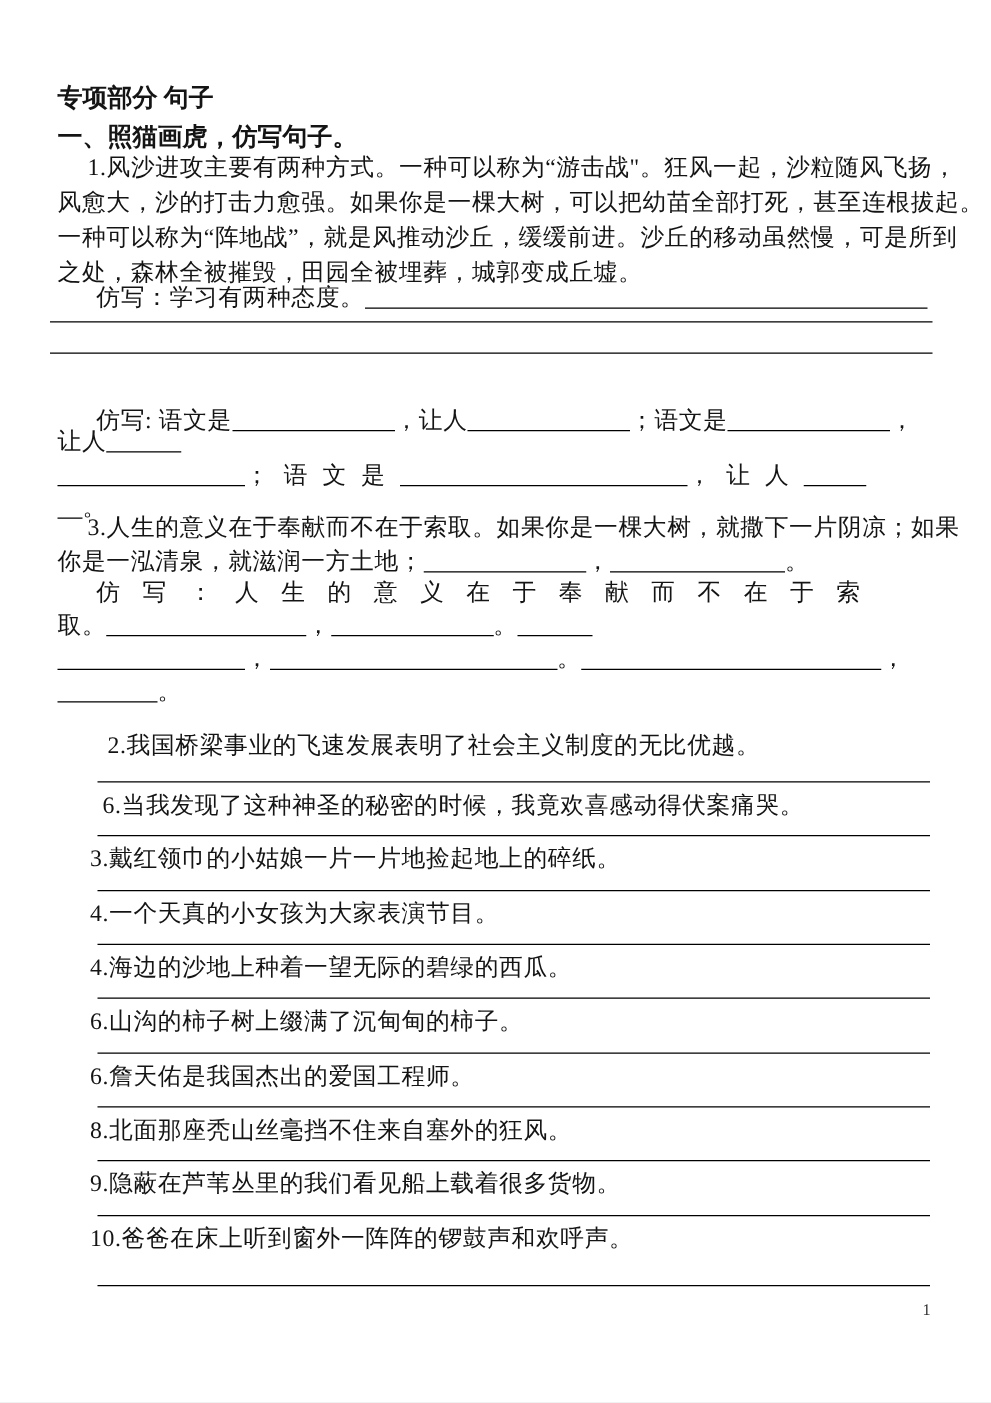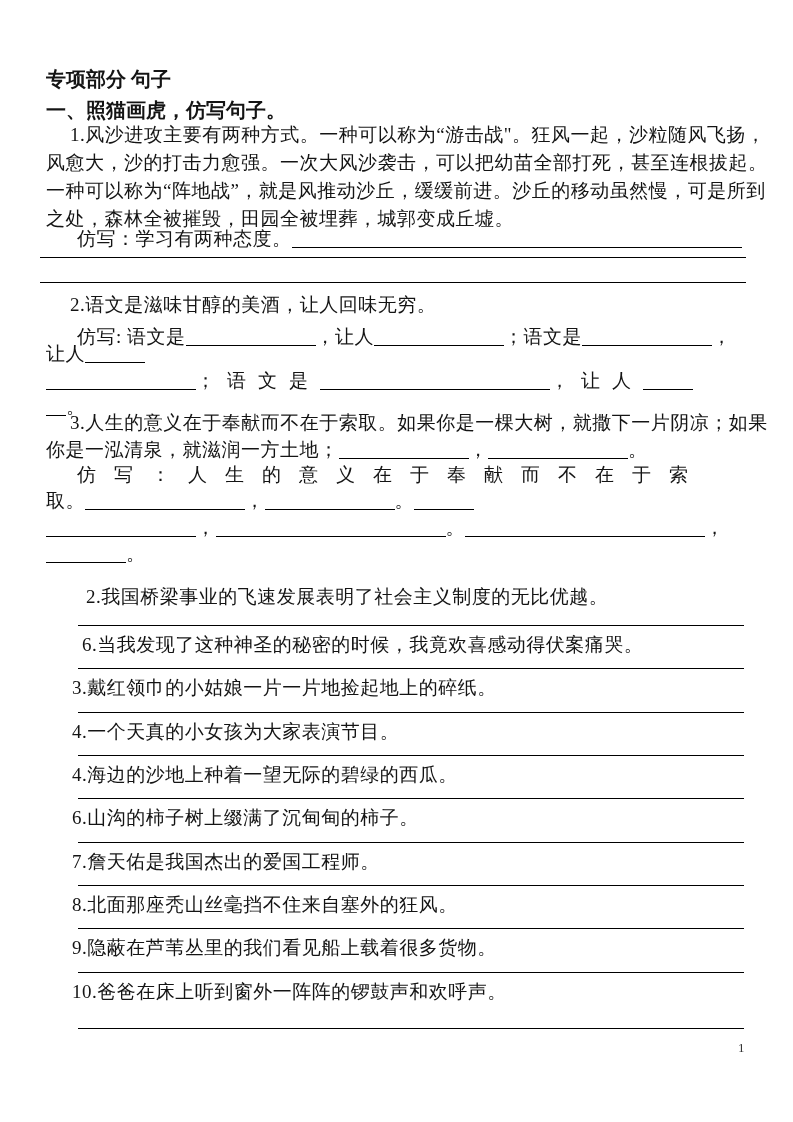--- a/index.html
+++ b/index.html
@@ -41,28 +41,27 @@
 </style>
 </head>
 <body>
 
 <div class="page">
 
   <div class="ln b" style="left:46px;top:68px">专项部分 句子</div>
   <div class="ln b" style="left:46px;top:99px">一、照猫画虎，仿写句子。</div>
 
   <div class="ln" style="left:70px;top:124px">1.风沙进攻主要有两种方式。一种可以称为“游击战"。狂风一起，沙粒随风飞扬，</div>
-  <div class="ln" style="left:46px;top:152px">风愈大，沙的打击力愈强。一次大风沙袭击，可以把幼苗全部打死，甚至连根拔起。</div>
+  <div class="ln" style="left:46px;top:152px">风愈大，沙的打击力愈强。如果你是一棵大树，可以把幼苗全部打死，甚至连根拔起。</div>
   <div class="ln" style="left:46px;top:180px">一种可以称为“阵地战”，就是风推动沙丘，缓缓前进。沙丘的移动虽然慢，可是所到</div>
   <div class="ln blankify" style="left:77px;top:228px">仿写：学习有两种态度。<span class="blank" style="width:450px"></span></div>
   <div class="ln" style="left:46px;top:208px">之处，森林全被摧毁，田园全被埋葬，城郭变成丘墟。</div>
   <div class="ansline" style="left:40px;top:257px;width:706px"></div>
   <div class="ansline" style="left:40px;top:282px;width:706px"></div>
 
-  <div class="ln" style="left:70px;top:294px">2.语文是滋味甘醇的美酒，让人回味无穷。</div>
   <div class="ln blankify" style="left:77px;top:326px">仿写: 语文是<span class="blank" style="width:130px"></span>，让人<span class="blank" style="width:130px"></span>；语文是<span class="blank" style="width:130px"></span>，</div>
   <div class="ln blankify" style="left:46px;top:343px">让人<span class="blank" style="width:60px"></span></div>
   <div class="ln blankify spread" style="left:46px;top:370px"><span class="blank" style="width:150px"></span>；语文是<span class="blank" style="width:230px"></span>，让人<span class="blank" style="width:50px"></span></div>
   <div class="ln blankify" style="left:46px;top:396px"><span class="blank" style="width:20px"></span>。</div>
 
   <div class="ln" style="left:70px;top:412px">3.人生的意义在于奉献而不在于索取。如果你是一棵大树，就撒下一片阴凉；如果</div>
   <div class="ln blankify" style="left:46px;top:439px">你是一泓清泉，就滋润一方土地；<span class="blank" style="width:130px"></span>，<span class="blank" style="width:140px"></span>。</div>
   <div class="ln spread3" style="left:77px;top:464px">仿写：人生的意义在于奉献而不在于索</div>
   <div class="ln blankify" style="left:46px;top:490px">取。<span class="blank" style="width:160px"></span>，<span class="blank" style="width:130px"></span>。<span class="blank" style="width:60px"></span></div>
   <div class="ln blankify" style="left:46px;top:517px"><span class="blank" style="width:150px"></span>，<span class="blank" style="width:230px"></span>。<span class="blank" style="width:240px"></span>，</div>
@@ -80,21 +79,21 @@
 
   <div class="ln" style="left:72px;top:721px">4.一个天真的小女孩为大家表演节目。</div>
   <div class="ansline" style="left:78px;top:755px;width:666px"></div>
 
   <div class="ln" style="left:72px;top:764px">4.海边的沙地上种着一望无际的碧绿的西瓜。</div>
   <div class="ansline" style="left:78px;top:798px;width:666px"></div>
 
   <div class="ln" style="left:72px;top:807px">6.山沟的柿子树上缀满了沉甸甸的柿子。</div>
   <div class="ansline" style="left:78px;top:842px;width:666px"></div>
 
-  <div class="ln" style="left:72px;top:851px">7.詹天佑是我国杰出的爱国工程师。</div>
+  <div class="ln" style="left:72px;top:851px">6.詹天佑是我国杰出的爱国工程师。</div>
   <div class="ansline" style="left:78px;top:885px;width:666px"></div>
 
   <div class="ln" style="left:72px;top:894px">8.北面那座秃山丝毫挡不住来自塞外的狂风。</div>
   <div class="ansline" style="left:78px;top:928px;width:666px"></div>
 
   <div class="ln" style="left:72px;top:937px">9.隐蔽在芦苇丛里的我们看见船上载着很多货物。</div>
   <div class="ansline" style="left:78px;top:972px;width:666px"></div>
 
   <div class="ln" style="left:72px;top:981px">10.爸爸在床上听到窗外一阵阵的锣鼓声和欢呼声。</div>
   <div class="ansline" style="left:78px;top:1028px;width:666px"></div>

